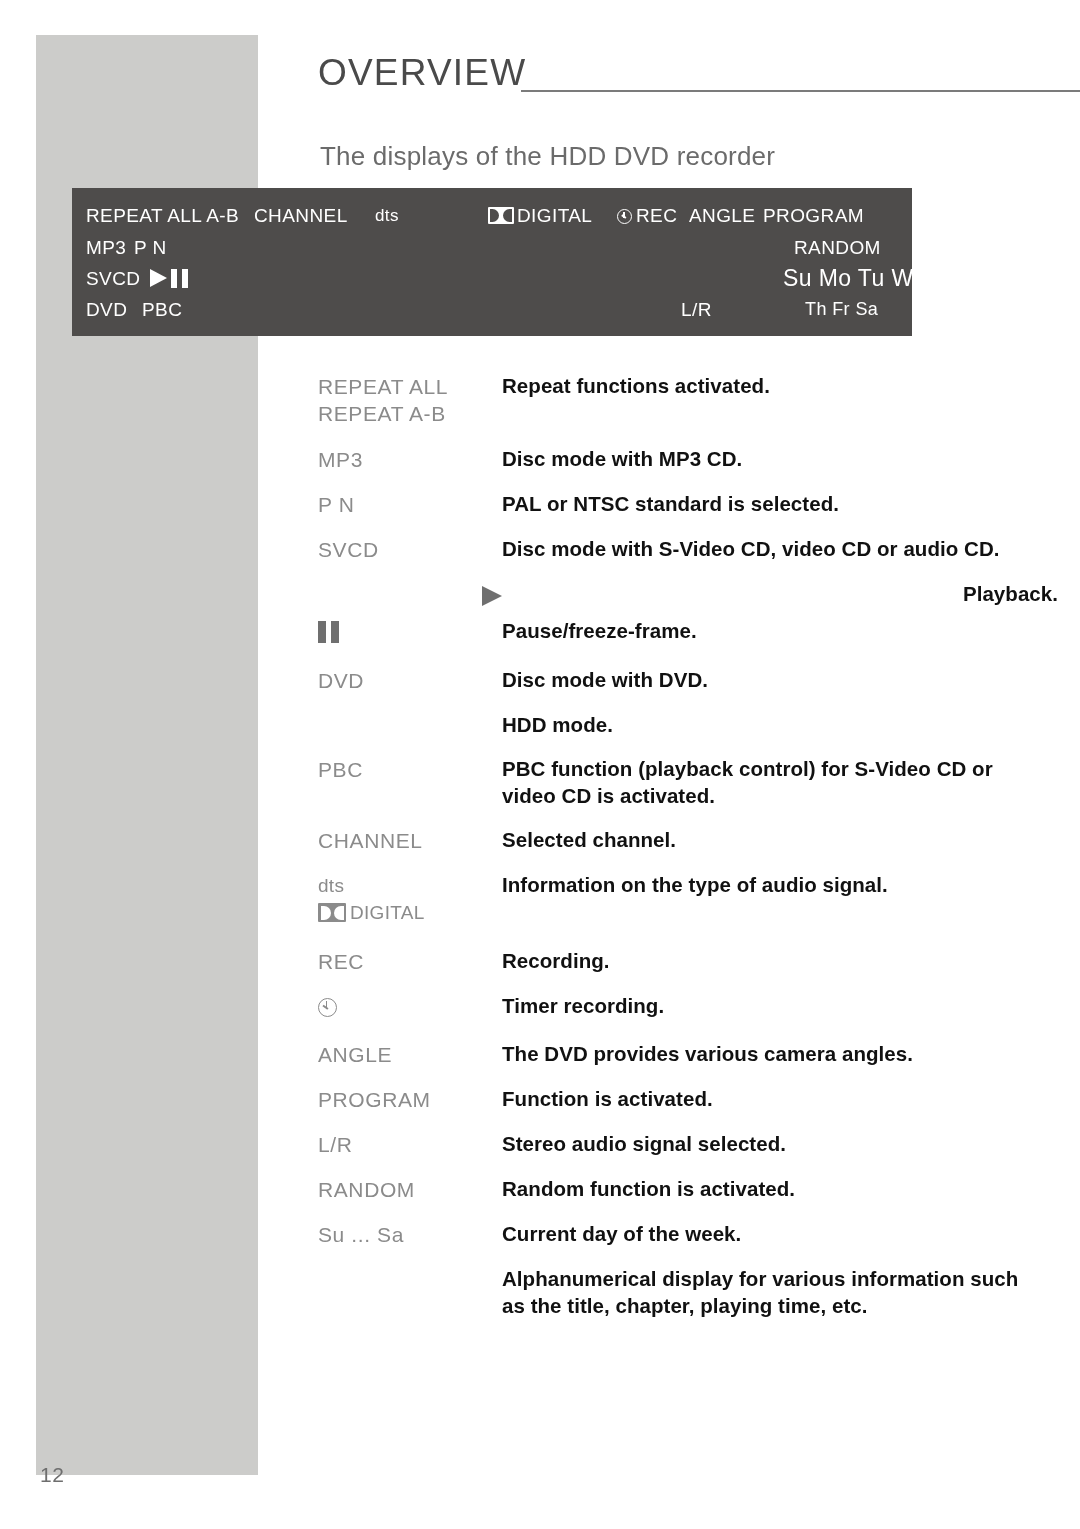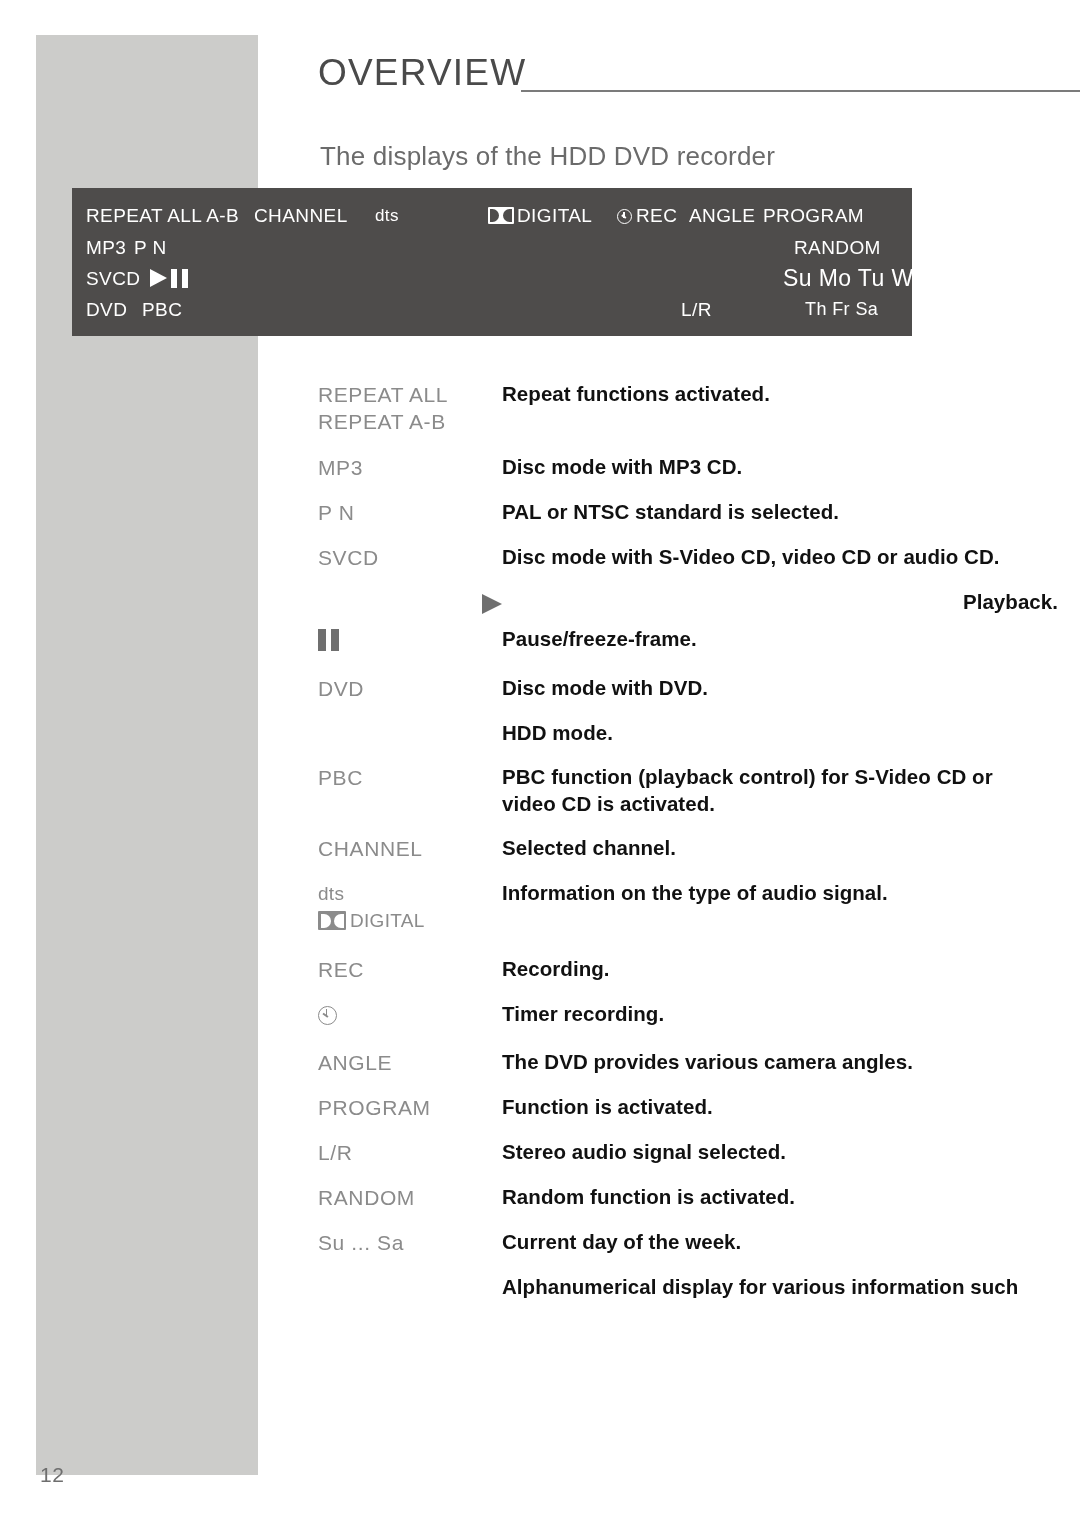--- a/index.html
+++ b/index.html
@@ -325,21 +325,21 @@
       <span class="vfd-cell" style="left:14px;">DVD</span>
       <span class="vfd-cell" style="left:70px;">PBC</span>
       <span class="vfd-cell" style="left:609px;">L/R</span>
       <span class="vfd-cell" style="left:733px;font-size:18px;">Th  Fr  Sa</span>
     </div>
 
   </div>
 
   <div class="legend">
 
-    <div class="legend-row" style="margin-top:16px;">
+    <div class="legend-row" style="margin-top:8px;">
       <div class="sym">
         <span class="sub">REPEAT   ALL</span>
         <span class="sub">REPEAT   A-B</span>
       </div>
       <div class="desc">Repeat functions activated.</div>
     </div>
 
     <div class="legend-row" style="margin-top:18px;">
       <div class="sym">MP3</div>
       <div class="desc">Disc mode with MP3 CD.</div>
@@ -434,18 +434,19 @@
 
     <div class="legend-row" style="margin-top:17px;">
       <div class="sym">Su ... Sa</div>
       <div class="desc">Current day of the week.</div>
     </div>
 
     <div class="legend-row" style="margin-top:17px;">
       <div class="sym"></div>
       <div class="desc">
         <span class="l2">Alphanumerical display for various information such</span>
+        <span class="l2">as the title, chapter, playing time, etc.</span>
       </div>
     </div>
 
   </div>
 
 </div>
 
 </body></html>

